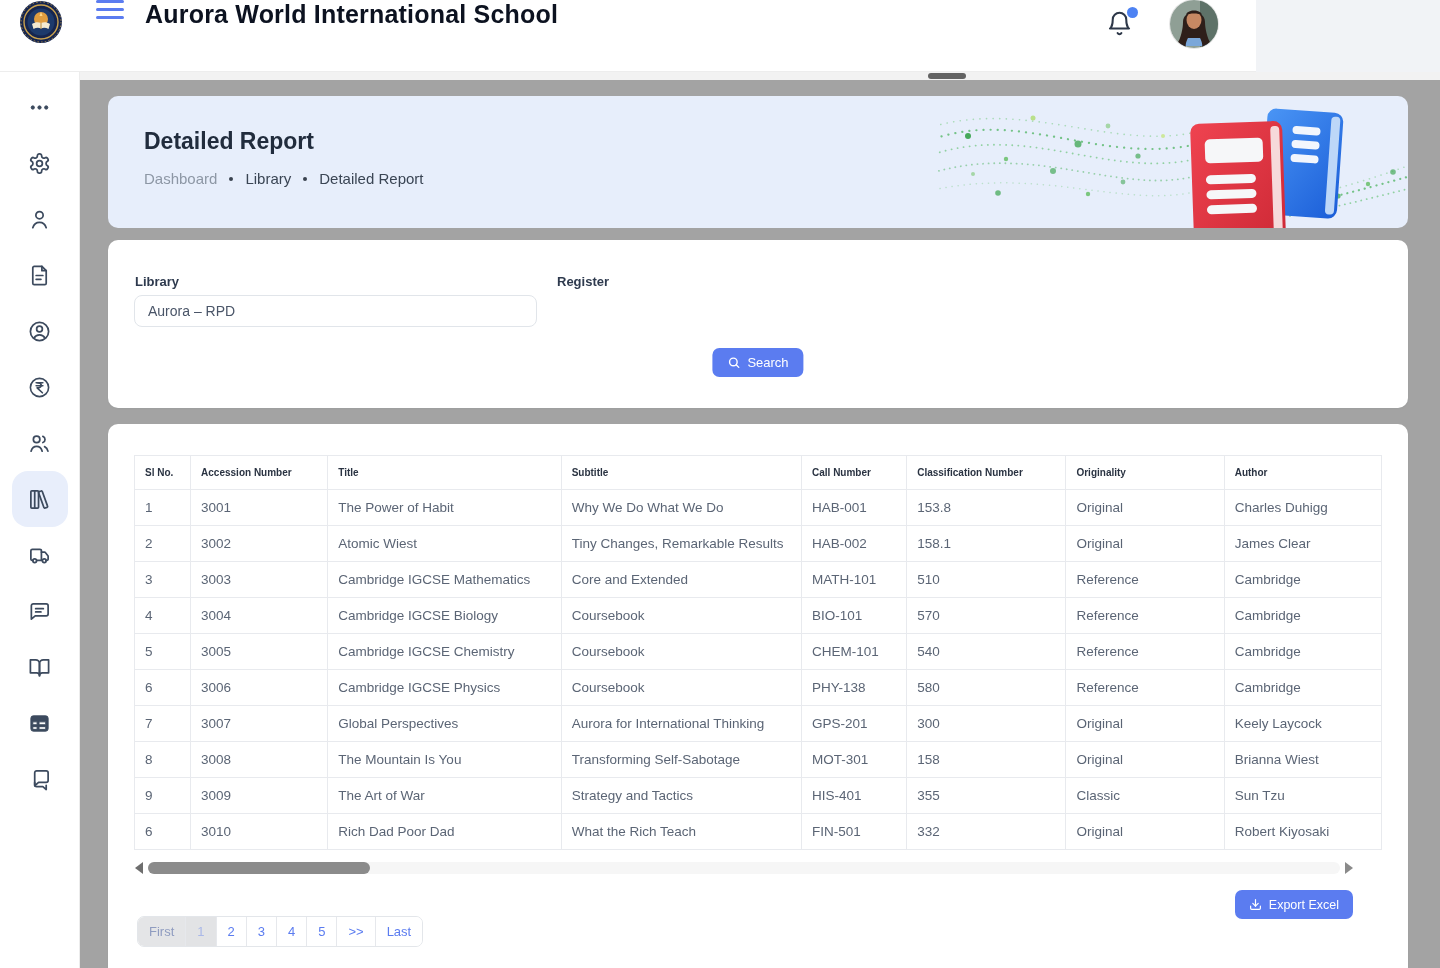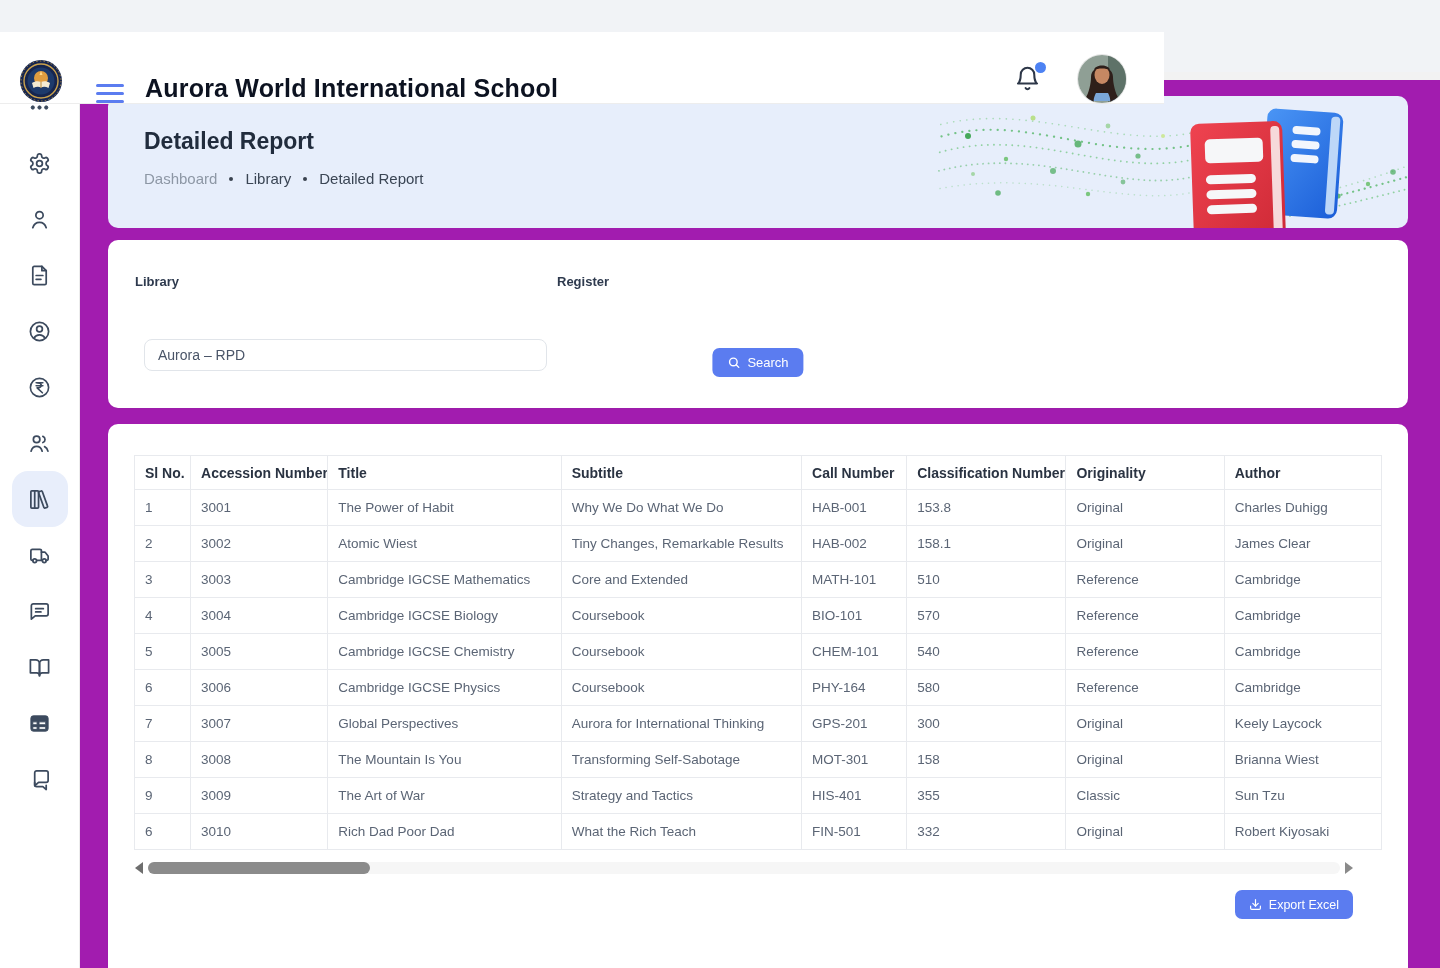--- a/index.html
+++ b/index.html
@@ -1,66 +1,66 @@
 <!DOCTYPE html>
 <html><head>
 <meta charset="utf-8">
 <style>
   * { margin:0; padding:0; box-sizing:border-box; }
   html,body { width:1440px; height:968px; overflow:hidden; }
   body { font-family:"Liberation Sans", sans-serif; background:#f1f3f6; position:relative; }
 
   
-  .header { position:absolute; top:0; left:0; width:1164px; height:72px; background:#fff; border-bottom:1px solid #ededed; display:flex; align-items:flex-end; z-index:10;margin-top:32px; }
+  .header { position:absolute; top:0; left:0; width:1256px; height:72px; background:#fff; border-bottom:1px solid #ededed; display:flex; align-items:flex-start; z-index:10; }
   .logo { width:44px; height:44px; border-radius:50%; margin-left:19px; flex:0 0 auto; }
   .hamburger { margin-left:33px; width:28px; display:flex; flex-direction:column; gap:5px; cursor:pointer; }
   .hamburger span { display:block; height:3px; border-radius:2px; background:#5b7cf0; }
   .app-title { margin-left:21px; font-size:25px; font-weight:700; color:#0c1220; letter-spacing:.2px; }
   .header-right { margin-left:auto; display:flex; align-items:center; gap:36px; padding-right:38px; }
   .bell-wrap { position:relative; width:28px; height:28px; cursor:pointer; }
   .bell-wrap svg { stroke:#2d3748; }
   .bell-dot { position:absolute; top:-3px; right:-4px; width:11px; height:11px; border-radius:50%; background:#4d82f3; }
   .avatar { width:48px; height:48px; border-radius:50%; overflow:hidden; cursor:pointer; box-shadow:0 0 0 1px #e5e5e5; }
 
   
   .sidebar { position:absolute; top:72px; left:0; bottom:0; width:80px; background:#fff; border-right:1px solid #ececec; display:flex; flex-direction:column; align-items:center; padding-top:7px; z-index:5; }
   .nav-item { width:56px; height:56px; display:flex; align-items:center; justify-content:center; border-radius:16px; cursor:pointer; color:#3c4a5e; flex:0 0 auto; }
   .nav-item svg { width:23px; height:23px; stroke:#3c4a5e; }
   .nav-item.active { background:#e8eefb; }
 
   
-  .main { position:absolute; top:72px; left:80px; right:0; bottom:0; background:#a21caf; }
+  .main { position:absolute; top:72px; left:80px; right:0; bottom:0; background:#a3a3a3; }
   .top-scroll { position:absolute; top:0; left:0; right:0; height:8px; background:#f2f2f2; }
   .top-scroll .thumb { position:absolute; top:1px; left:848px; width:38px; height:6px; border-radius:3px; background:#636363; }
 
   .card { position:absolute; left:28px; width:1300px; border-radius:10px; }
 
   
   .banner { top:24px; height:132px; background:#e7eefb; overflow:hidden; }
   .banner-title { position:absolute; left:36px; top:32px; font-size:23px; font-weight:700; color:#212c3d; }
   .breadcrumb { position:absolute; left:36px; top:74px; display:flex; align-items:center; gap:12px; font-size:15px; }
   .crumb { color:#3a4554; cursor:pointer; }
   .crumb.muted { color:#8d97a5; }
   .crumb-dot { width:4px; height:4px; border-radius:50%; background:#39424f; }
   .banner-art { position:absolute; right:0; bottom:0; width:470px; height:132px; }
 
   
   .filters { top:168px; height:168px; background:#fff; box-shadow:0 1px 2px rgba(30,40,60,.04); }
   .field-label { position:absolute; top:34px; font-size:13px; font-weight:700; color:#2e3a4e; }
   .field-input { position:absolute; top:55px; height:32px; width:403px; border:1px solid #e1e5ea; border-radius:8px; padding:0 13px; font-size:14px; color:#4a5568; background:#fff; font-family:"Liberation Sans",sans-serif; outline:none; }
-  .lib-label { left:27px; } .lib-input { left:36px;margin-top:44px; }
+  .lib-label { left:27px; } .lib-input { left:26px; }
   .reg-label { left:449px; } .reg-input { left:449px; }
   .search-btn { position:absolute; left:50%; transform:translateX(-50%); top:108px; height:29px; padding:0 15px; background:#5b7cf0; color:#fff; border:none; border-radius:7px; font-size:13px; font-family:"Liberation Sans",sans-serif; display:flex; align-items:center; gap:7px; cursor:pointer; }
   .search-btn svg { width:13px; height:13px; stroke:#fff; }
 
   
   .table-card { top:352px; height:600px; background:#fff; box-shadow:0 1px 2px rgba(30,40,60,.04); border-bottom-left-radius:0; border-bottom-right-radius:0; }
   table { position:absolute; left:26px; top:31px; width:1248px; border-collapse:collapse; table-layout:fixed; }
   th, td { border:1px solid #e8eaee; text-align:left; padding:0 10px; overflow:hidden; white-space:nowrap; }
-  th { height:34px; font-size:14px; font-weight:700; color:#2a3342; background:#fff; }
+  th { height:34px; font-size:10px; font-weight:700; color:#2a3342; background:#fff; }
   td { height:36px; font-size:13.5px; color:#5b6575; }
 
   
   .hscroll { position:absolute; left:27px; top:437px; width:1218px; height:14px; display:flex; align-items:center; }
   .hs-arrow { width:0; height:0; border-top:6px solid transparent; border-bottom:6px solid transparent; cursor:pointer; }
   .hs-arrow.left { border-right:8px solid #6e6e6e; margin-right:5px; }
   .hs-arrow.right { border-left:8px solid #8a8a8a; margin-left:5px; }
   .hs-track { flex:1; height:12px; background:#f6f6f6; border-radius:6px; position:relative; }
   .hs-thumb { position:absolute; left:0; top:0; width:222px; height:12px; border-radius:6px; background:#8b8b8b; cursor:grab; }
 
@@ -368,21 +368,21 @@
             <td>CHEM-101</td>
             <td>540</td>
             <td>Reference</td>
             <td>Cambridge</td>
           </tr>
           <tr>
             <td>6</td>
             <td>3006</td>
             <td>Cambridge IGCSE Physics</td>
             <td>Coursebook</td>
-            <td>PHY-164</td>
+            <td>PHY-138</td>
             <td>580</td>
             <td>Reference</td>
             <td>Cambridge</td>
           </tr>
           <tr>
             <td>7</td>
             <td>3007</td>
             <td>Global Perspectives</td>
             <td>Aurora for International Thinking</td>
             <td>GPS-201</td>
@@ -433,14 +433,24 @@
 
     <button class="export-btn">
       <svg viewBox="0 0 24 24" fill="none" stroke-width="2.2" stroke-linecap="round" stroke-linejoin="round">
           <path d="M21 15v4a2 2 0 0 1-2 2H5a2 2 0 0 1-2-2v-4"></path>
           <polyline points="7 10 12 15 17 10"></polyline>
           <line x1="12" y1="3" x2="12" y2="15"></line>
         </svg>
       <span>Export Excel</span>
     </button>
 
+    <div class="pagination">
+        <button class="page-btn disabled">First</button>
+        <button class="page-btn active">1</button>
+        <button class="page-btn">2</button>
+        <button class="page-btn">3</button>
+        <button class="page-btn">4</button>
+        <button class="page-btn">5</button>
+        <button class="page-btn">&gt;&gt;</button>
+        <button class="page-btn">Last</button>
+      </div>
   </div>
 </div>
 
 </body></html>

